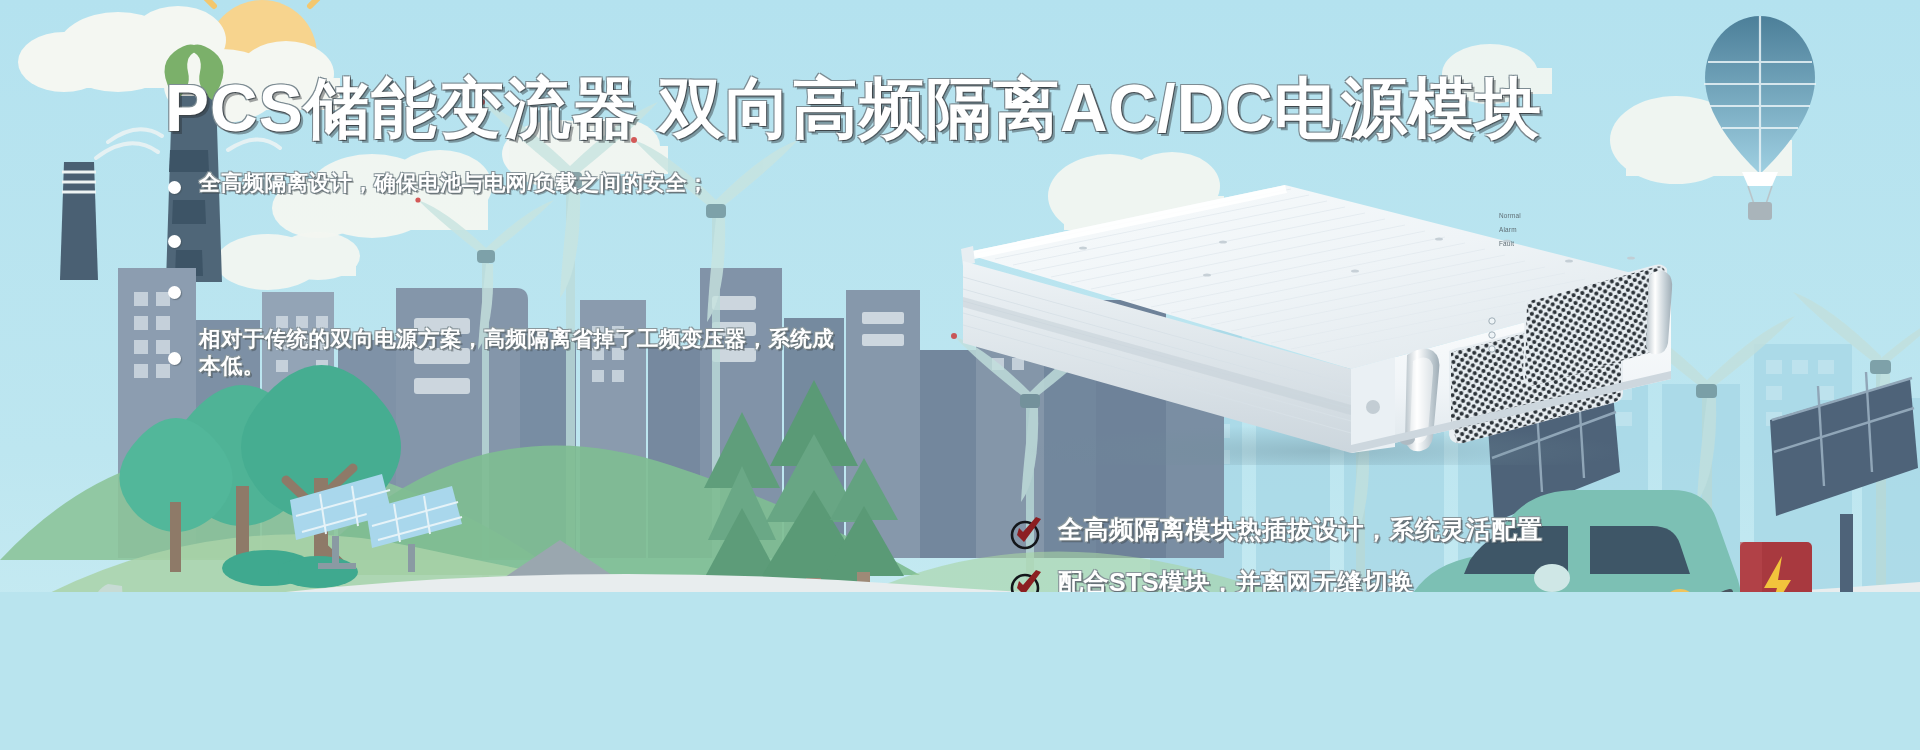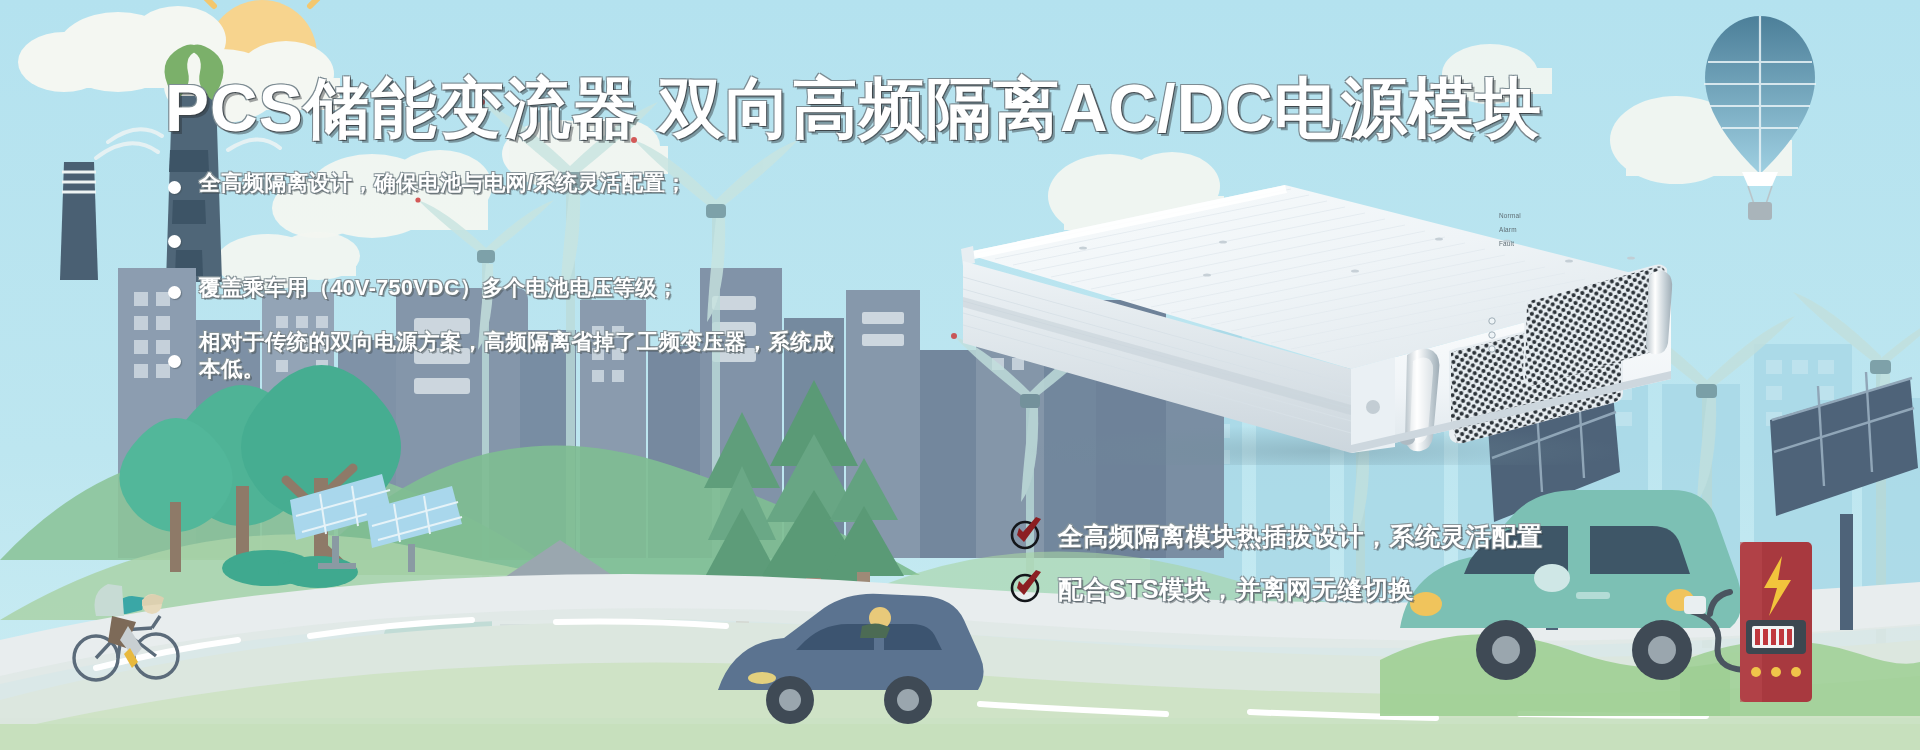--- a/index.html
+++ b/index.html
@@ -2,21 +2,21 @@
 <html><head>
 <meta charset="utf-8">
 <style>
   * { margin:0; padding:0; box-sizing:border-box; }
   html,body { width:1920px; height:750px; overflow:hidden; }
   body {
     font-family:"Liberation Sans","DejaVu Sans",sans-serif;
     background:#b9e4ee;
   }
   #banner {
-    position:relative; width:1920px; height:750px; overflow:hidden;
+    position:relative; width:1920px; height:592px; overflow:hidden;
     background:linear-gradient(#b6e3ef 0%, #bde6f0 55%, #c6eaf1 72%, #c9ecf2 100%);
   }
   .layer { position:absolute; left:0; top:0; width:1920px; height:750px; }
   svg.layer { display:block; }
 
   
   #title-wrap {
     position:absolute; left:165px; top:62px; width:1180px; height:92px;
     display:flex; align-items:center; z-index:40;
   }
@@ -43,21 +43,21 @@
     font-size:21.5px; font-weight:bold; color:#ffffff; line-height:1.26;
     letter-spacing:.4px;
     text-shadow:2px 2px 0 rgba(55,62,68,.40), -1px -1px 0 #8a979c,
                 1px -1px 0 #8a979c, -1px 1px 0 #8a979c, 1px 1px 0 #8a979c;
   }
 
   
   #checklist {
     position:absolute; left:1010px; top:516px; width:880px; z-index:40;
   }
-  .check-row { display:flex; align-items:flex-end; margin-bottom:19px; }
+  .check-row { display:flex; align-items:flex-start; margin-bottom:19px; }
   .check-row:last-child { margin-bottom:2px; }
   .check-icon { flex:0 0 34px; width:34px; height:34px; margin-right:14px; }
   .check-text {
     font-size:25px; font-weight:bold; color:#ffffff; line-height:1.1;
     letter-spacing:.5px; white-space:nowrap;
     text-shadow:2px 2px 0 rgba(55,62,68,.42), -1px -1px 0 #8a979c,
                 1px -1px 0 #8a979c, -1px 1px 0 #8a979c, 1px 1px 0 #8a979c;
   }
 
   
@@ -743,28 +743,27 @@
     <span class="led-label" style="left:544px; top:75px;">Fault</span>
   </div>
 
   <div id="title-wrap">
     <h1 id="main-title">PCS储能变流器  双向高频隔离AC/DC电源模块</h1>
   </div>
 
   <div id="bullets">
     <div class="bullet-row">
       <span class="bullet-dot"></span>
-      <span class="bullet-text">全高频隔离设计，确保电池与电网/系统灵活配置；</span>
+      <span class="bullet-text">全高频隔离设计，确保电池与电网/负载之间的安全；</span>
     </div>
     <div class="bullet-row">
       <span class="bullet-dot"></span>
     </div>
     <div class="bullet-row">
       <span class="bullet-dot"></span>
-      <span class="bullet-text">覆盖乘车用（40V-750VDC）多个电池电压等级；</span>
     </div>
     <div class="bullet-row">
       <span class="bullet-dot"></span>
       <span class="bullet-text" style="max-width:650px;">相对于传统的双向电源方案，高频隔离省掉了工频变压器，系统成本低。</span>
     </div>
   </div>
 
   <div id="checklist">
     <div class="check-row">
       <span class="check-icon">

